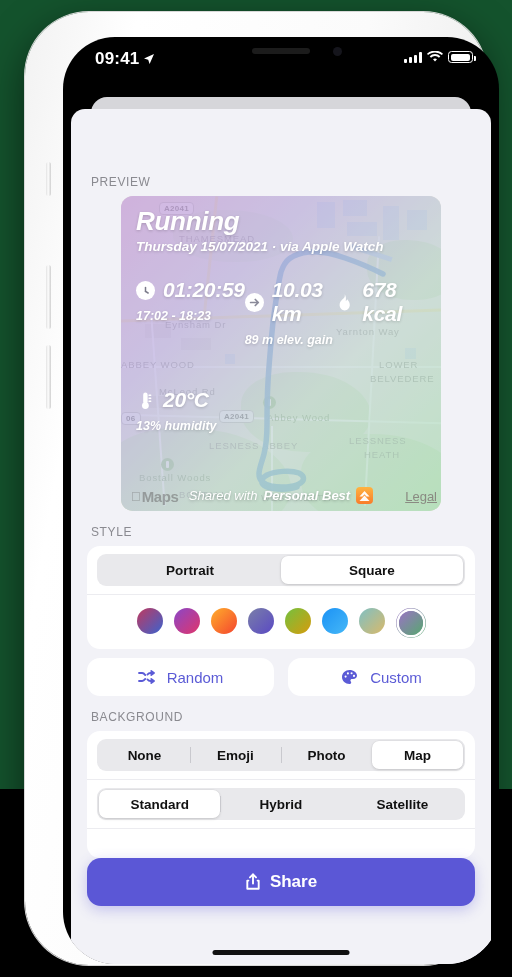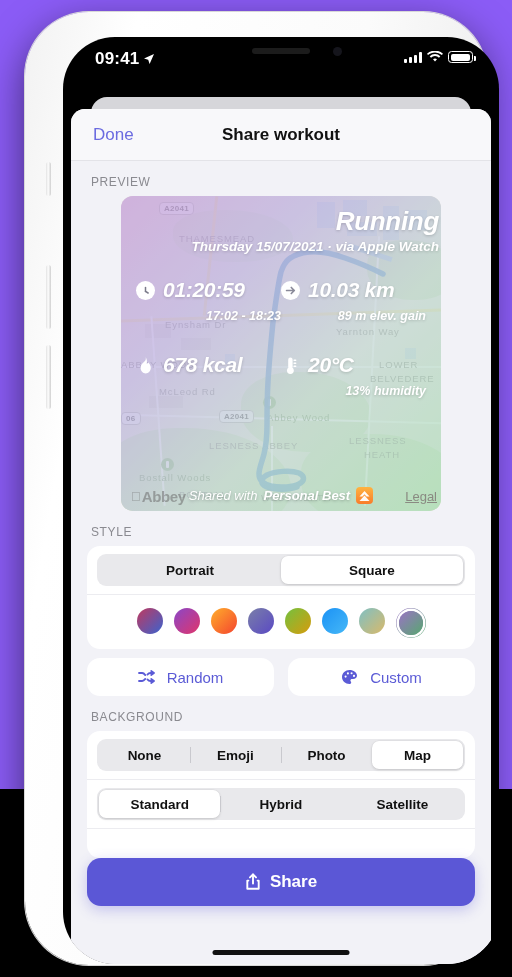--- a/index.html
+++ b/index.html
@@ -1,19 +1,19 @@
 <!DOCTYPE html>
 <html><head>
 <meta charset="utf-8">
 <style>
   * { margin:0; padding:0; box-sizing:border-box; }
   html,body { width:512px; height:977px; background:#000; overflow:hidden; }
   body { font-family:"Liberation Sans", sans-serif; -webkit-font-smoothing:antialiased; }
 
-  .stage { position:relative; width:512px; height:789px; background:#8b5cf6; }
+  .stage { position:relative; width:512px; height:789px; background:#14532d; }
 
   
   .phone {
     position:absolute; left:25px; top:12px; width:462px; height:953px;
     background:linear-gradient(100deg,#f2f2f2 0%,#ffffff 18%,#fbfbfb 55%,#e9e9e9 88%,#f6f6f6 100%);
     border-radius:64px;
     box-shadow:0 0 0 1px #d8d8d8, 0 14px 40px rgba(0,0,0,.55);
   }
   .btn-side {
     position:absolute; background:linear-gradient(90deg,#e2e2e2,#fdfdfd 45%,#cfcfcf);
@@ -111,32 +111,32 @@
   }
   .poi{ position:absolute; width:13px;height:13px;border-radius:50%;background:#8fbf7a; }
   .poi::after{content:"";position:absolute;left:5px;top:3px;width:3px;height:7px;background:#fff;border-radius:1px;}
   .route{ position:absolute; inset:0; }
   .tint{
     position:absolute; inset:0;
     background:linear-gradient(135deg, rgba(168,110,196,.72) 0%, rgba(150,130,205,.66) 30%, rgba(150,185,180,.60) 62%, rgba(122,200,140,.66) 100%);
   }
   .veil{ position:absolute; inset:0; background:rgba(255,255,255,.30); }
 
-  .card-content{ position:absolute; inset:0; padding:12px 2px; color:#fff;text-align:right; }
+  .card-content{ position:absolute; inset:0; padding:12px 15px; color:#fff; }
   .card-title{
     font-size:26px; font-style:italic; font-weight:bold; letter-spacing:-.3px;
     text-shadow:0 1px 3px rgba(0,0,0,.18); line-height:1.05;
   }
   .card-sub{
     font-size:13.5px; font-style:italic; font-weight:bold; margin-top:4px;
     text-shadow:0 1px 3px rgba(0,0,0,.18);
   }
   .stats{
     position:absolute; left:15px; right:15px; top:82px;
-    display:grid; grid-template-columns:1fr 1fr; row-gap:30px;
+    display:grid; grid-template-columns:1fr 1fr 1fr; row-gap:41px;
   }
   .stat-main{ display:flex; align-items:center; gap:8px; }
   .stat-ico{
     width:19px;height:19px;border-radius:50%;background:#fff;flex:none;
     display:flex;align-items:center;justify-content:center;
   }
   .stat-ico.plain{ background:none; }
   .stat-val{
     font-size:21px;font-style:italic;font-weight:bold;letter-spacing:-.3px;
     text-shadow:0 1px 3px rgba(0,0,0,.18);
@@ -246,24 +246,20 @@
           <span class="batt">
               <i></i>
             </span>
         </div>
       </div>
 
       <div class="behind-card"></div>
 
       <div class="sheet">
 
-        <div class="navbar">
-          <button class="nav-done">Done</button>
-          <div class="nav-title">Share workout</div>
-        </div>
 
         <div class="content">
 
           <div class="sec-label">PREVIEW</div>
 
           <div class="preview-wrap">
             <div class="card">
               <div class="map-layer">
                 <div class="map-base"></div>
 
@@ -384,21 +380,21 @@
                           </svg>
                         </span>
                         <span class="stat-val">20°C</span>
                       </div>
                       <div class="stat-sub">13% humidity</div>
                     </div>
                   </div>
 
                 <div class="attrib">
                   <span class="apple"></span>
-                  <span class="mtxt">Abbey</span>
+                  <span class="mtxt">Maps</span>
                 </div>
                 <span class="legal">Legal</span>
 
                 <div class="badge">
                   <span>Shared with </span>
                   <b>Personal Best</b>
                   <span class="badge-logo">
                     <svg width="17" height="17" viewBox="0 0 17 17" style="position:absolute;left:0;top:0">
                       <path d="M8.5 4 13.5 9.5H10.5L8.5 7.2 6.5 9.5H3.5z" fill="#fff" opacity=".95"></path>
                       <path d="M8.5 8.5 13.5 14H3.5z" fill="#fff" opacity=".95"></path>

